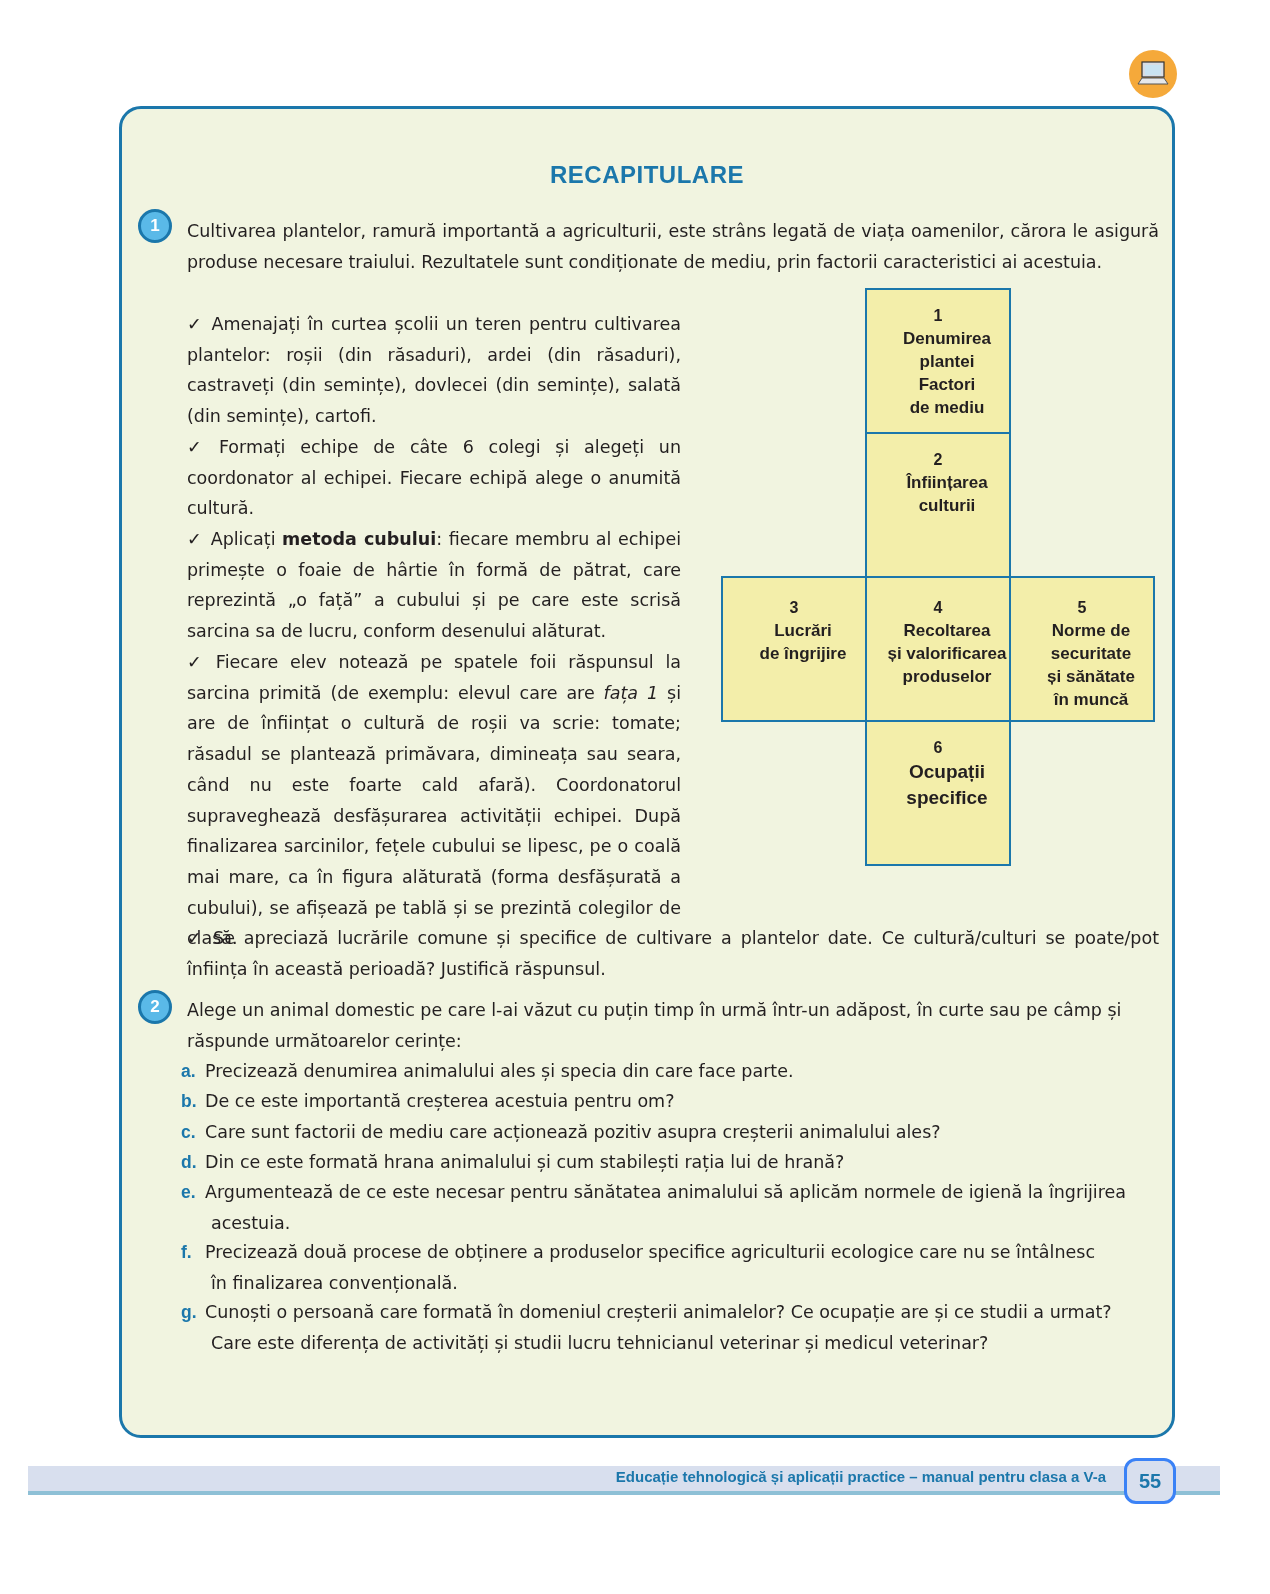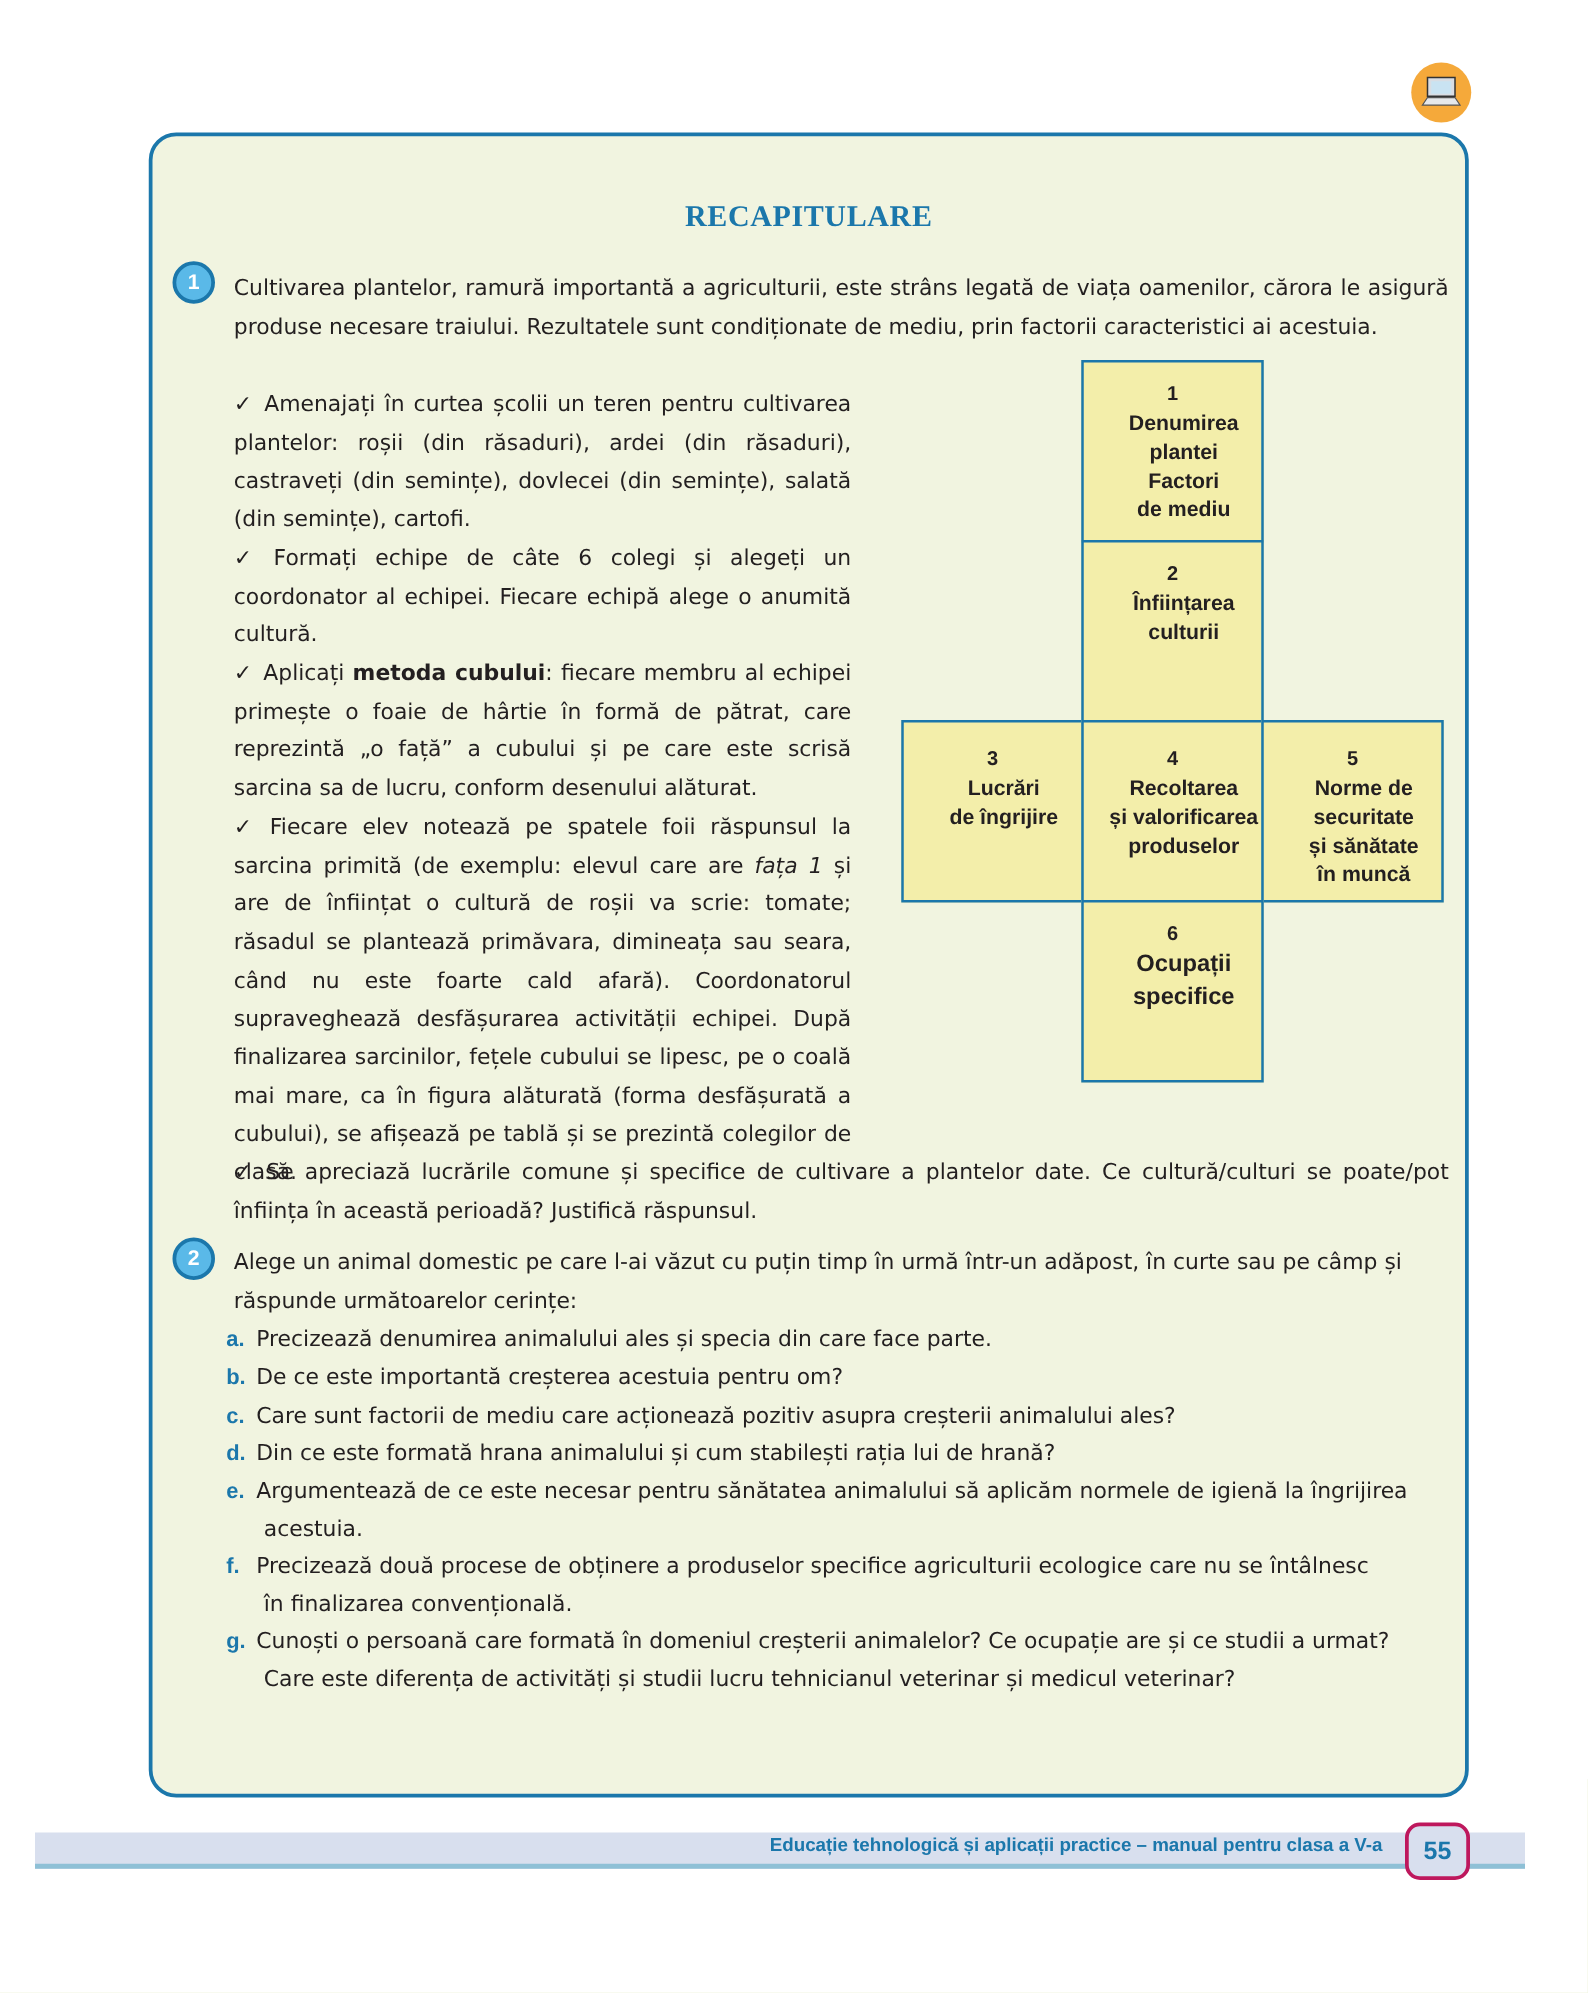--- a/index.html
+++ b/index.html
@@ -12,21 +12,21 @@
     position: absolute; left: 1129px; top: 50px; width: 48px; height: 48px;
     border-radius: 50%; background: #f5a93a;
   }
   .laptop-badge svg { position: absolute; left: 7px; top: 10px; }
   .panel {
     position: absolute; left: 119px; top: 106px; width: 1050px; height: 1326px;
     background: #f1f4e0; border: 3px solid #1b77ab; border-radius: 22px;
   }
   .title {
     position: absolute; left: 0; right: 0; top: 52px; text-align: center;
-    font-family: Liberation Serif, serif; font-weight: bold; font-size: 24px;
+    font-family: Liberation Sans, sans-serif; font-weight: bold; font-size: 24px;
     color: #1b77ab; letter-spacing: 0.5px;
   }
   .num-badge {
     position: absolute; width: 34px; height: 34px; border-radius: 50%;
     background: #5ab9e8; border: 3px solid #1b77ab; color: #fff;
     font-family: "Liberation Sans", sans-serif; font-weight: bold; font-size: 17px;
     display: flex; align-items: center; justify-content: center; box-sizing: border-box;
   }
   .txt {
     position: absolute; font-size: 17.5px; line-height: 30.7px; color: #231f20;
@@ -52,21 +52,21 @@
     position: absolute; left: 28px; top: 1466px; width: 1192px; height: 25px;
     background: #d8dfee; border-bottom: 4px solid #8ec0d6;
   }
   .footer-text {
     position: absolute; right: 164px; top: 1468px;
     font-family: "Liberation Sans", sans-serif; font-weight: bold; 
     font-size: 15px; color: #1b77ab;
   }
   .page-num {
     position: absolute; left: 1124px; top: 1458px; width: 52px; height: 46px;
-    border: 3px solid #be185d; border-radius: 12px; background: #d8dfee;
+    border: 3px solid #3b82f6; border-radius: 12px; background: #d8dfee;
     box-sizing: border-box; display: flex; align-items: center; justify-content: center;
     font-family: "Liberation Sans", sans-serif; font-weight: bold; font-size: 20px; color: #1b77ab;
   }
 </style>
 </head>
 <body>
 
 <div class="laptop-badge">
   <svg width="34" height="28" viewBox="0 0 34 28">
     <rect x="6" y="2" width="22" height="15" fill="#d9dde3" stroke="#333" stroke-width="1.2"></rect>

